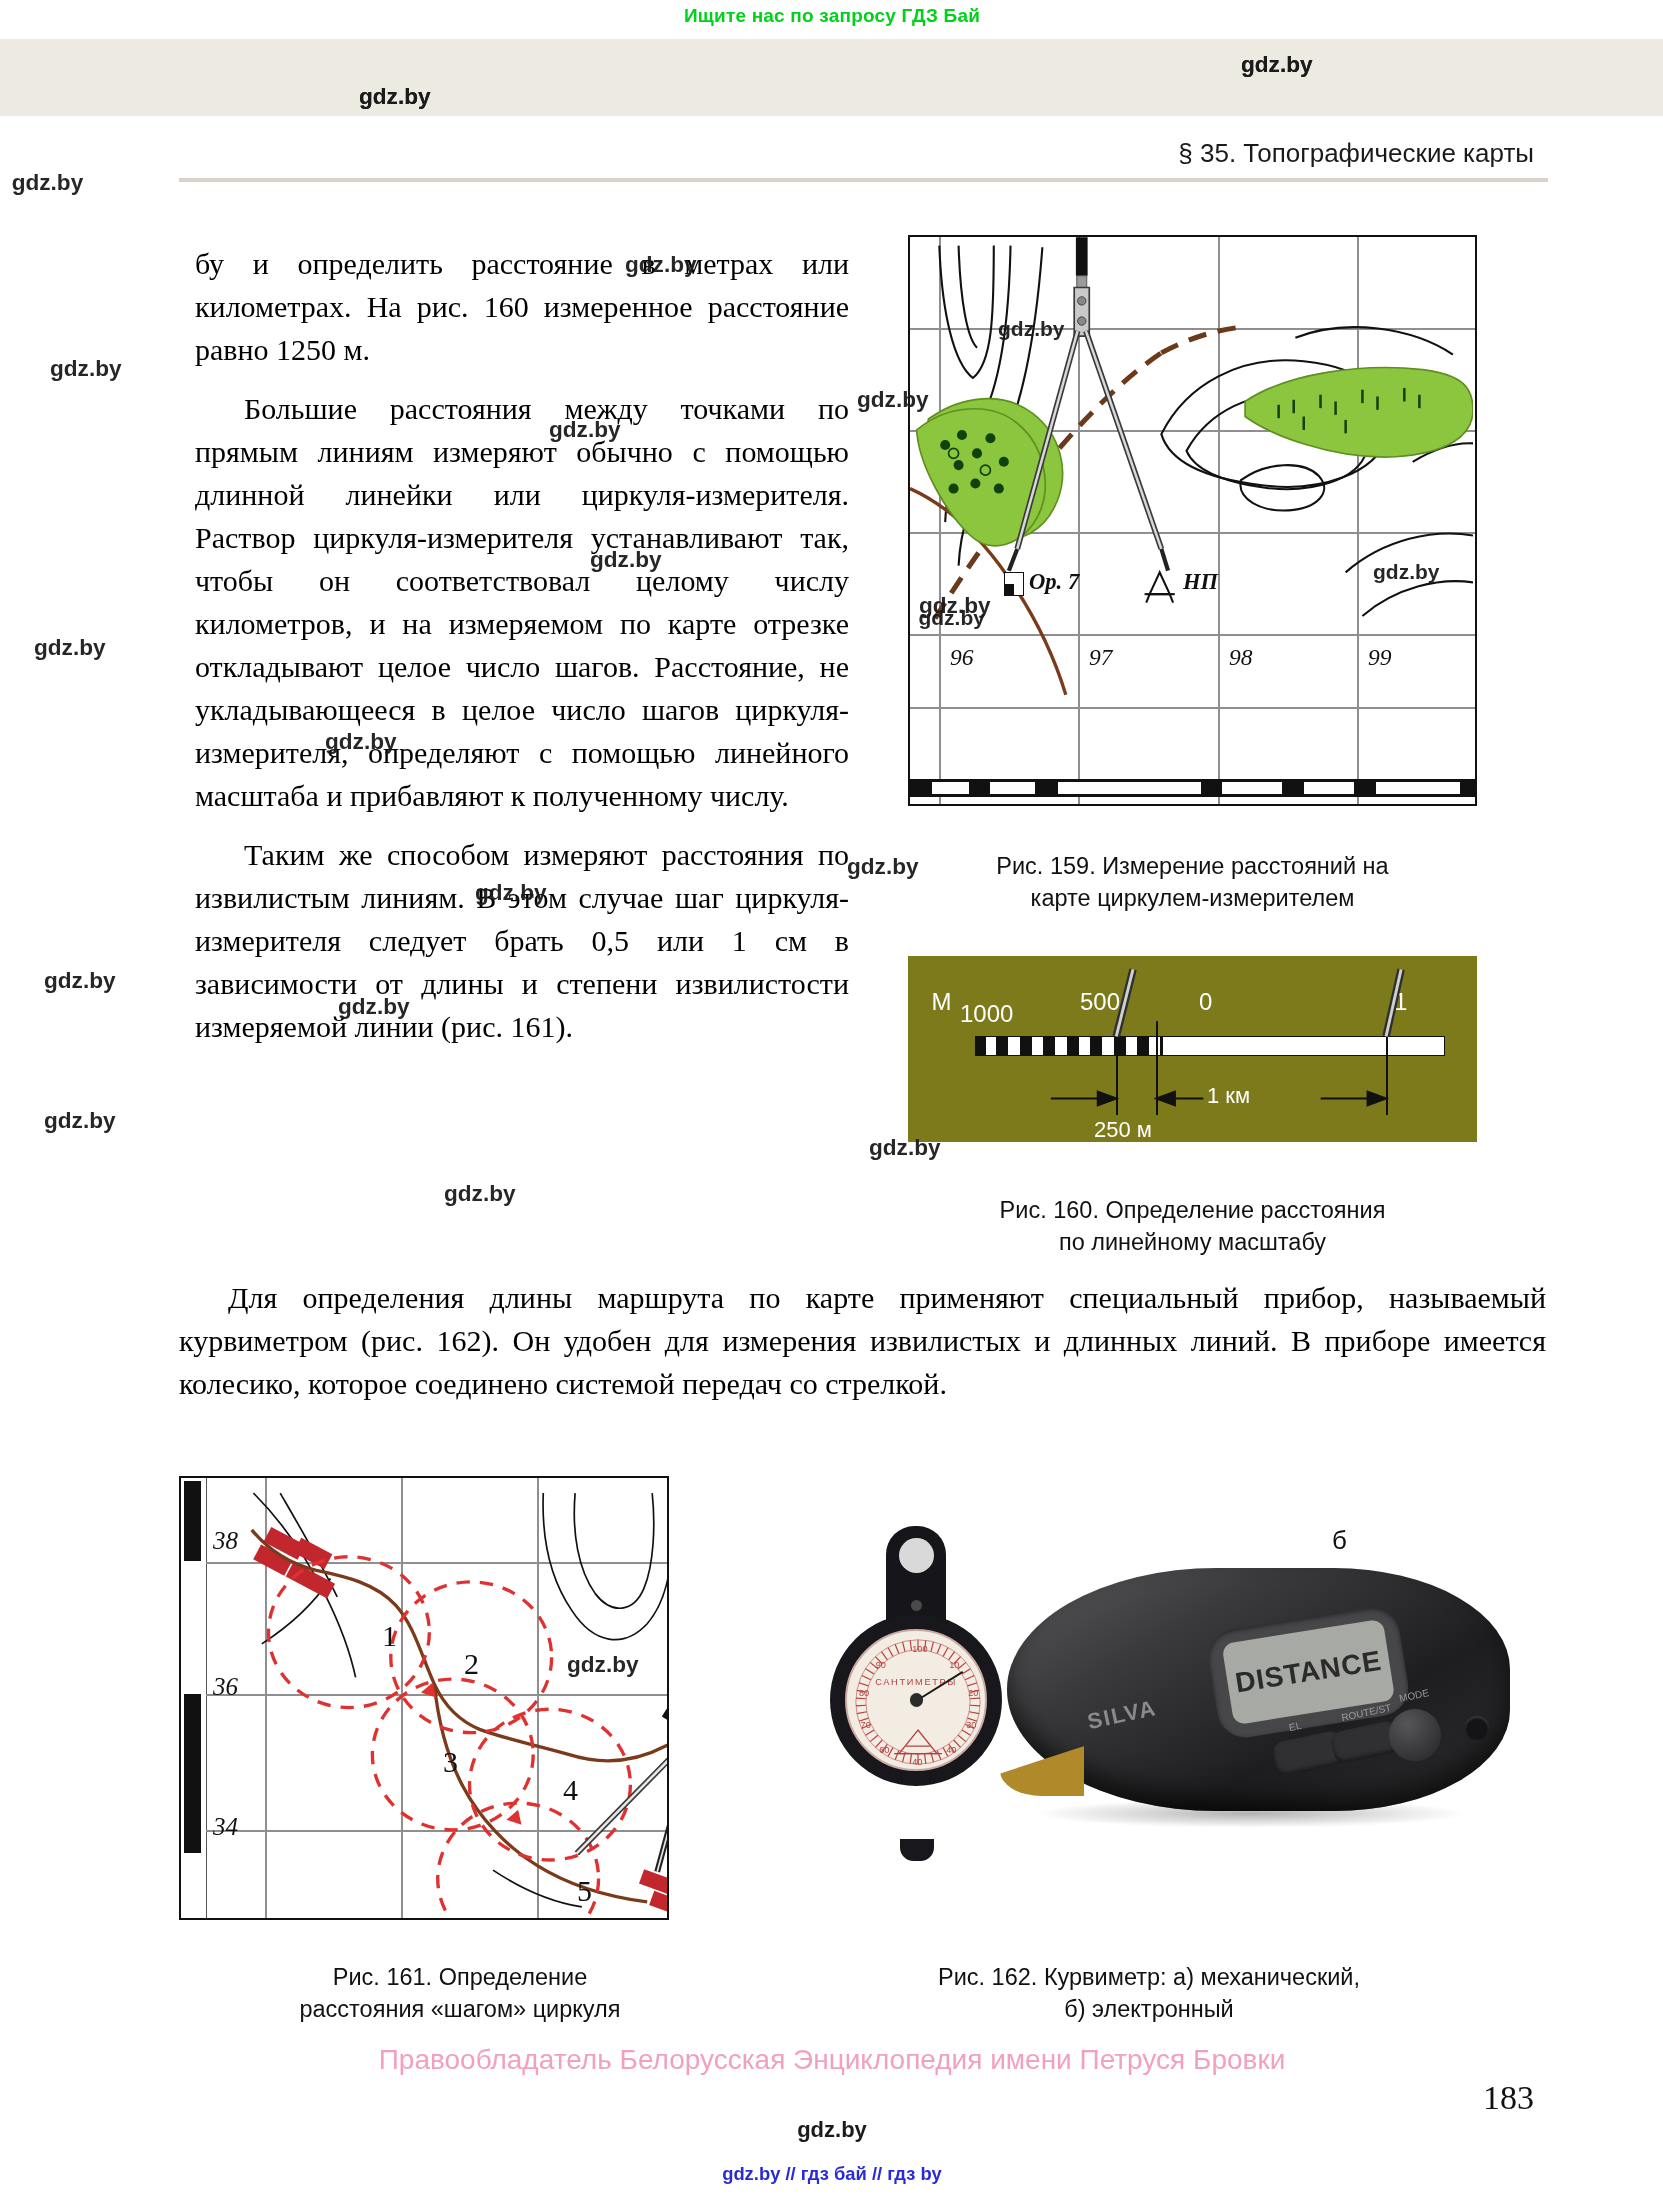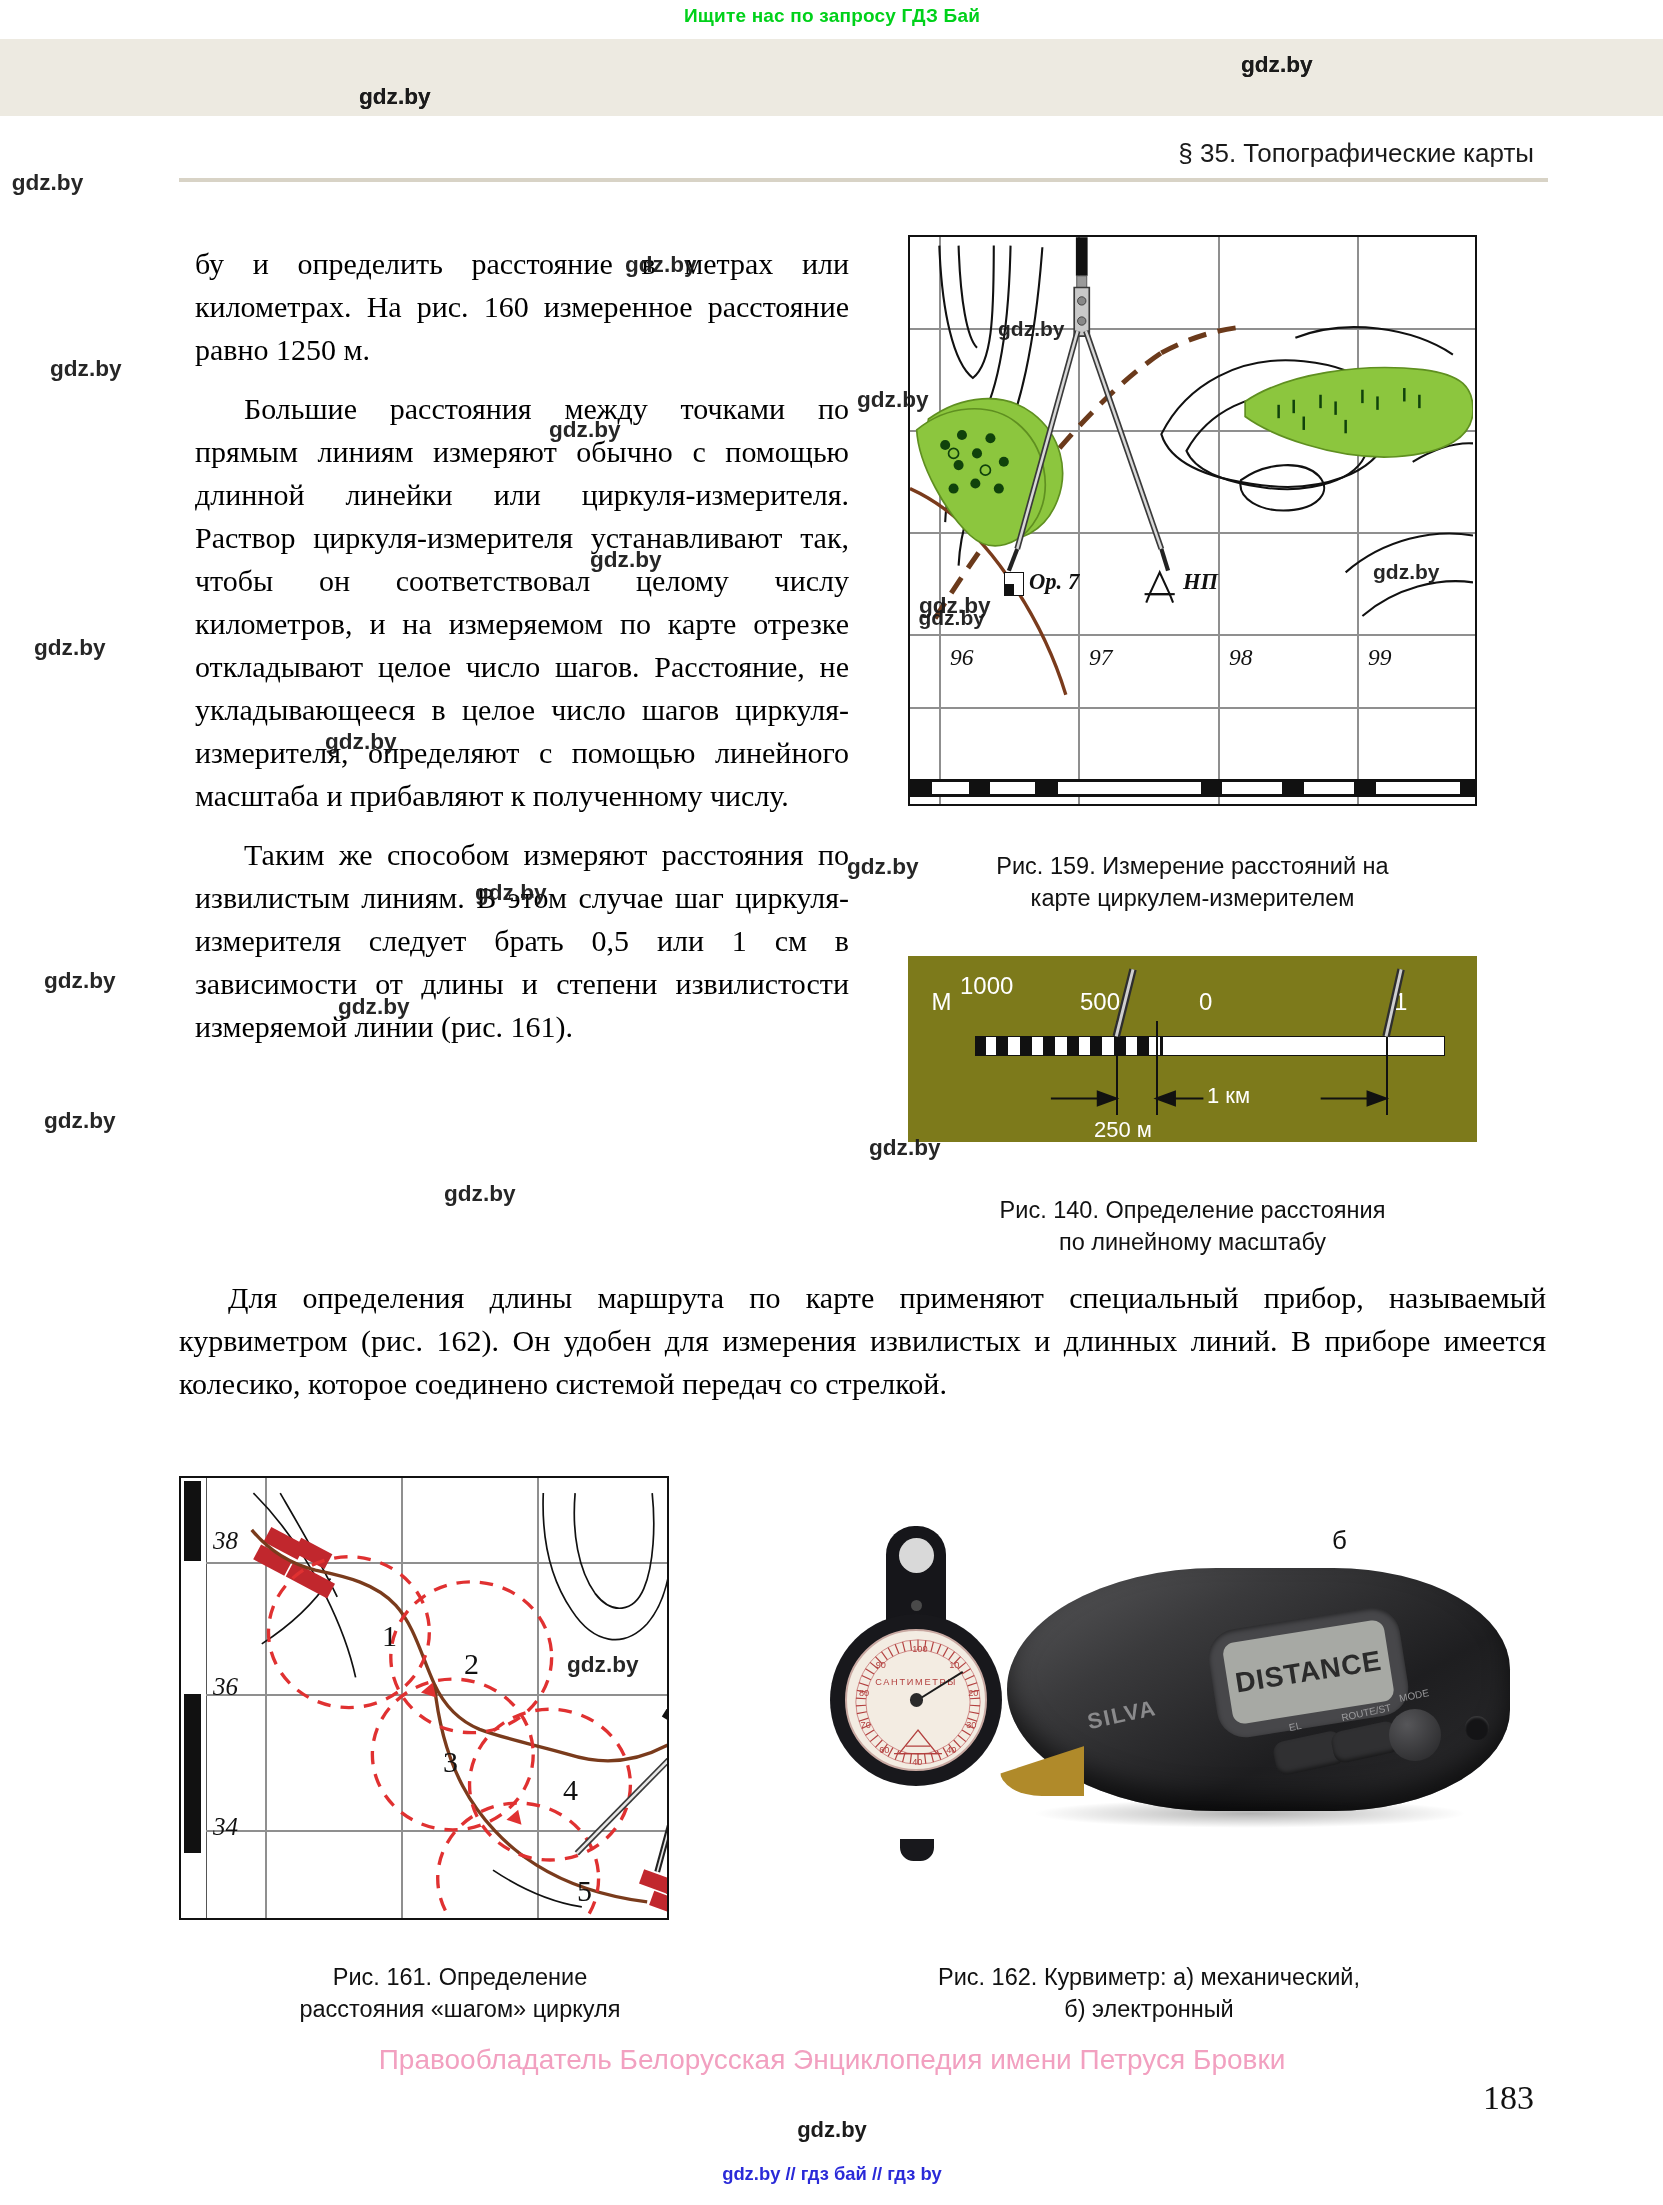--- a/index.html
+++ b/index.html
@@ -358,21 +358,21 @@
     </div>
   </div>
 
   <div class="cap" style="left:908px;top:826px;width:569px">
     <div>Рис. 159. Измерение расстояний на</div>
     <div>карте циркулем-измерителем</div>
   </div>
 
   <div class="fig160">
     <div class="f160-txt" style="left:23.5px;top:32px">М</div>
-    <div class="f160-txt" style="left:52px;top:16px">1000</div>
+    <div class="f160-txt" style="left:52px;top:44px">1000</div>
     <div class="f160-txt" style="left:172px;top:32px">500</div>
     <div class="f160-txt" style="left:291px;top:32px">0</div>
     <div class="f160-txt" style="left:486px;top:32px">1</div>
 
     <div class="f160-bar">
       <div class="f160-tick" style="left:0px;width:10px"></div>
       <div class="f160-tick" style="left:20px;width:11.7px"></div>
       <div class="f160-tick" style="left:44px;width:11.7px"></div>
       <div class="f160-tick" style="left:67px;width:11.7px"></div>
       <div class="f160-tick" style="left:91px;width:11.7px"></div>
@@ -399,21 +399,21 @@
         <line x1="492" y1="170" x2="562" y2="170"></line>
         <polygon points="570,170 548,162 548,178"></polygon>
       </g>
     </svg>
 
     <div class="f160-sm" style="left:299px;top:127px">1 км</div>
     <div class="f160-sm" style="left:186px;top:161px">250 м</div>
   </div>
 
   <div class="cap" style="left:908px;top:1170px;width:569px">
-    <div>Рис. 140. Определение расстояния</div>
+    <div>Рис. 160. Определение расстояния</div>
     <div>по линейному масштабу</div>
   </div>
 
   <div class="fig161">
     <div class="f161-margin"></div>
     <div class="f161-mseg" style="top:3.4px;height:80px"></div>
     <div class="f161-mseg" style="top:216px;height:159px"></div>
 
     <div class="f161-gv" style="left:84px"></div>
     <div class="f161-gv" style="left:220px"></div>

